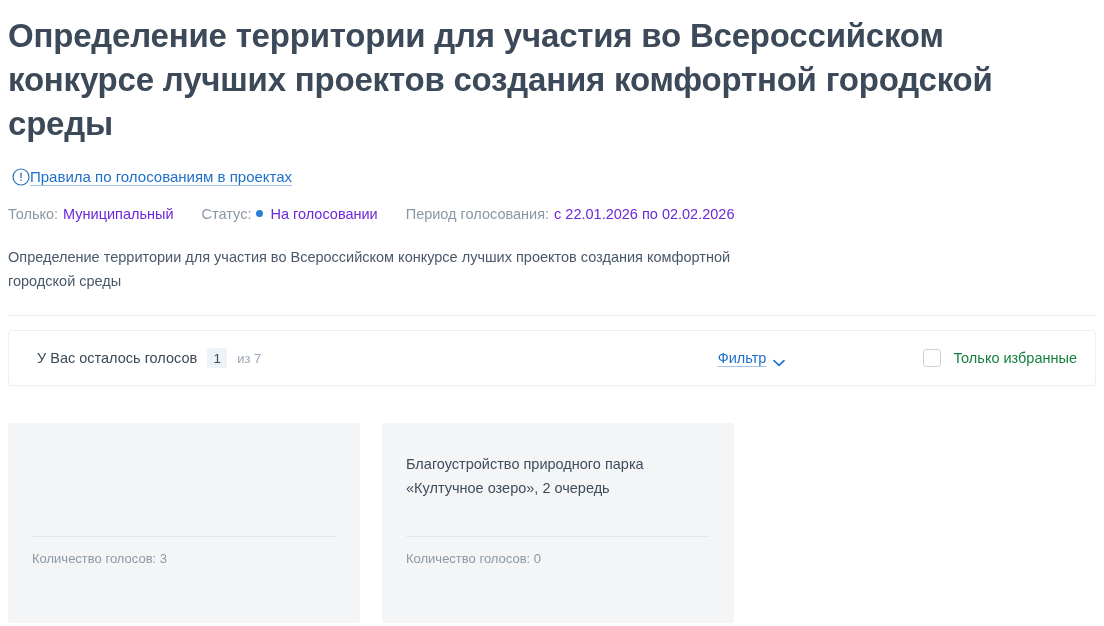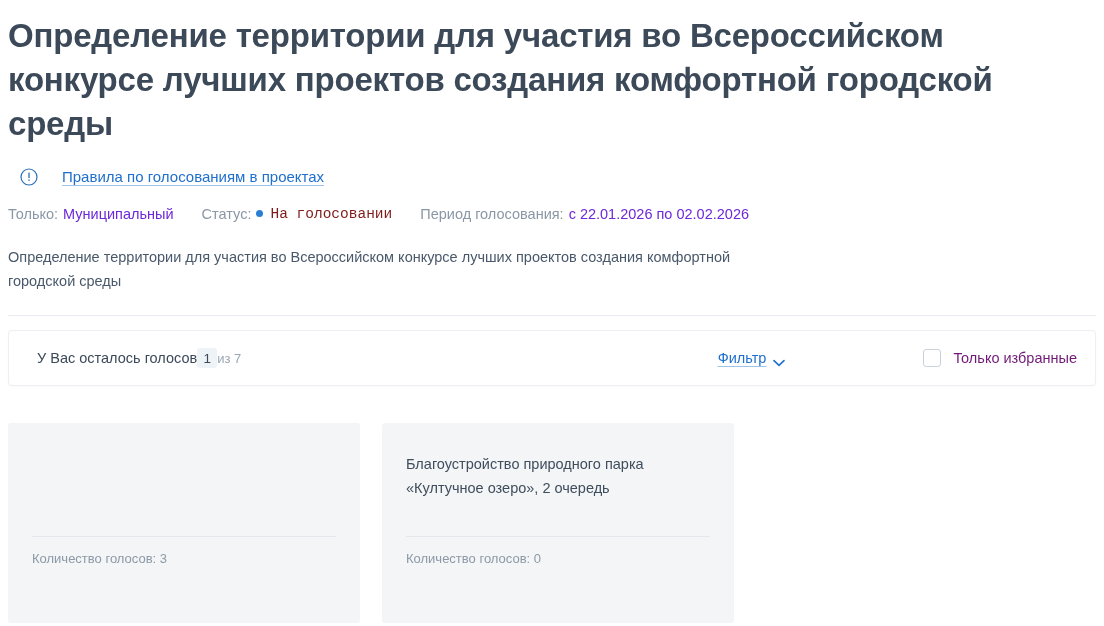--- a/index.html
+++ b/index.html
@@ -25,22 +25,22 @@
     font-size: 33px;
     line-height: 1.33;
     font-weight: 700;
     color: #3c4959;
     letter-spacing: -0.2px;
     max-width: 1040px;
   }
   .rules-row {
     display: flex;
     align-items: center;
-    gap: 24px;
-    padding: 22px 8px 0 20px;
+    gap: 0;
+    padding: 22px 8px 0 12px;
   }
   .info-icon {
     width: 18px; height: 18px;
     flex: 0 0 18px;
     display: block;
   }
   .rules-link {
     font-size: 15px;
     color: #1f6fcc;
     text-decoration: underline;
@@ -65,22 +65,21 @@
   .meta-group { display: flex; align-items: center; gap: 5px; }
   .gap-lg { width: 28px; flex: 0 0 28px; }
   .status-dot {
     width: 7px; height: 7px;
     border-radius: 50%;
     background: #2a7fd4;
     display: inline-block;
     margin-right: 2px;
   }
   .status-text {
-    color: #7f1d1d;
-    font-family: Liberation Mono, monospace;
+    color: #6d28d9;
   }
   .description {
     padding: 24px 8px 0 8px;
     font-size: 14.5px;
     line-height: 1.65;
     color: #49586a;
     max-width: 780px;
   }
   .divider {
     margin: 22px 8px 0 8px;
@@ -94,21 +93,21 @@
     border: 1px solid #eceff3;
     border-radius: 4px;
     display: flex;
     align-items: center;
     padding: 0 18px 0 28px;
     box-shadow: 0 1px 2px rgba(60,73,89,0.03);
   }
   .votes-left {
     display: flex;
     align-items: center;
-    gap: 0;
+    gap: 10px;
     font-size: 14.5px;
     color: #3c4959;
   }
   .votes-count {
     display: inline-flex;
     align-items: center;
     justify-content: center;
     min-width: 20px;
     height: 20px;
     padding: 0 5px;
@@ -137,21 +136,21 @@
     text-underline-offset: 3px;
   }
   .chev {
     width: 12px; height: 8px; display: block;
   }
   .fav {
     display: flex;
     align-items: center;
     gap: 12px;
     font-size: 14.5px;
-    color: #701a75;
+    color: #15803d;
     cursor: pointer;
   }
   .checkbox {
     width: 18px; height: 18px;
     border: 1px solid #c9d2dc;
     border-radius: 3px;
     background: #fff;
     flex: 0 0 18px;
   }
   .cards {

